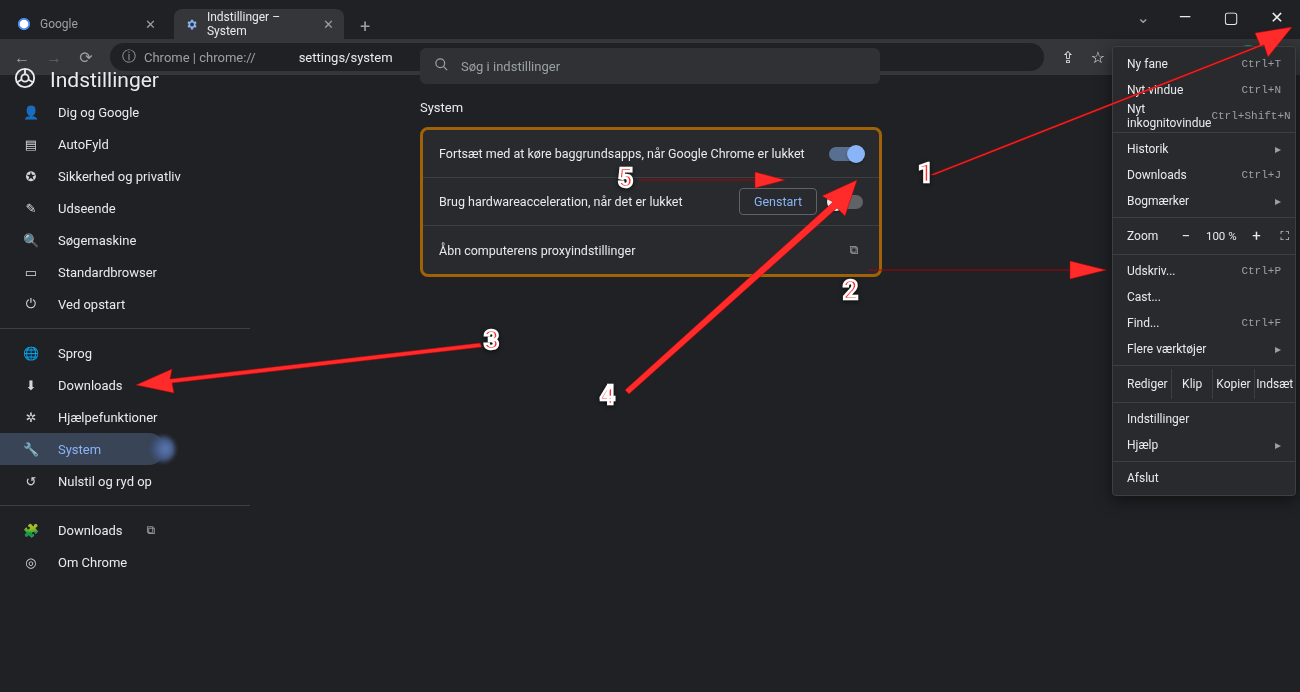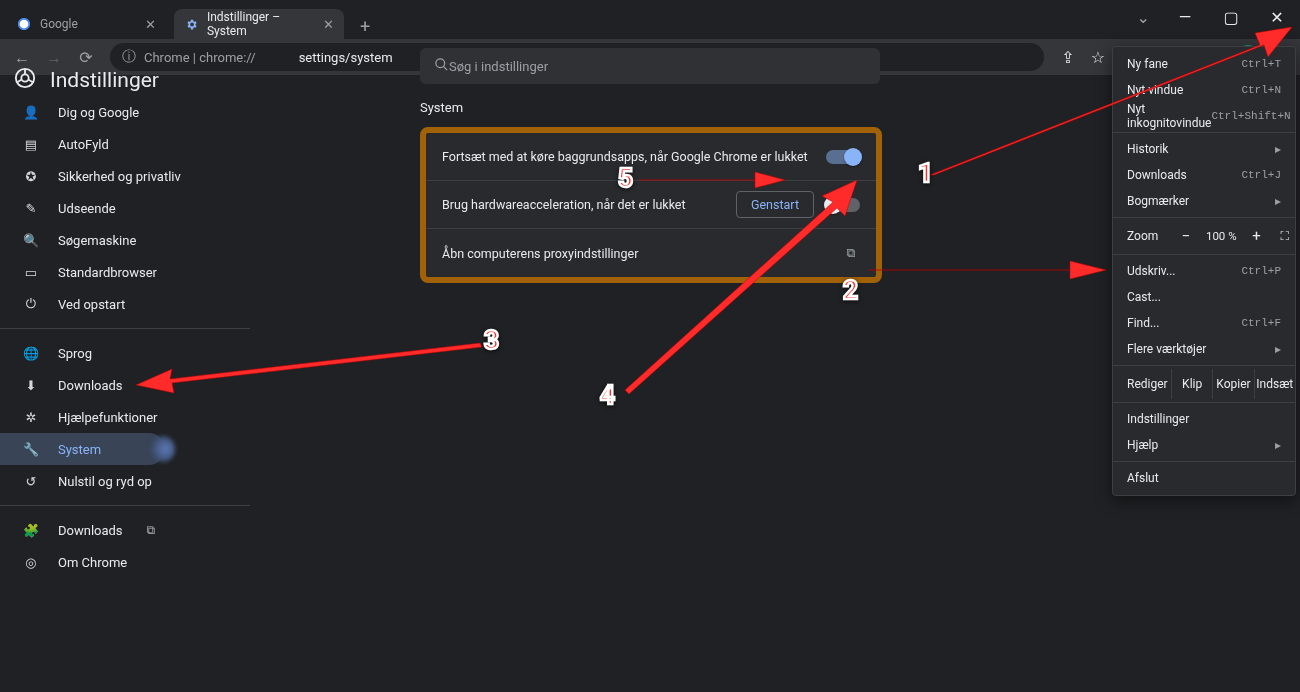--- a/index.html
+++ b/index.html
@@ -38,21 +38,21 @@
   .omnibox .urltext .dim{ color:#9aa0a6; }
   .omnibox .urltext .path{ color:#e8eaed;margin-left:43px; }
   .toolbar-right{ display:flex; align-items:center; gap:2px; }
   .toolbar-right .ico{ width:28px;height:28px;display:flex;align-items:center;justify-content:center;color:#e8eaed;border-radius:4px;}
   .avatar{ width:24px;height:24px;border-radius:50%;background:#1a9e6e;color:#fff;display:flex;align-items:center;justify-content:center;font-size:11px;font-weight:600;}
   .settings-title-row{ display:flex; align-items:center; gap:14px; height:56px;}
   .settings-title{ font-size:21px; color:#e8eaed;}
   .searchbox{
     position:absolute; top:48px; left:420px; width:460px; height:36px;
     background:#303134; border-radius:6px; display:flex; align-items:center;
-    padding:0 14px; gap:0; color:#9aa0a6; font-size:13px;
+    padding:0 14px; gap:12px; color:#9aa0a6; font-size:13px;
   }
   
   .sidebar{
     position:absolute; top:96px; left:0; width:250px; padding-top:0;
   }
   .side-item{
     height:32px; display:flex; align-items:center; gap:18px;
     padding-left:22px; font-size:13px; color:#e8eaed; border-radius:0 16px 16px 0;
     cursor:pointer;
   }
@@ -66,21 +66,21 @@
     border-radius:50%; filter:blur(2px);
   }
   .side-item .sico{ width:18px; text-align:center; color:inherit; opacity:.9;}
   .side-sep{ height:1px; background:#3c4043; margin:8px 0 8px 0; width:250px;}
   .side-item.ext .open{ margin-left:6px; font-size:12px; opacity:.7;}
   
   .main{
     position:absolute; top:100px; left:420px; width:462px;
   }
   .section-title{ font-size:13px; color:#e8eaed; margin-bottom:12px;}
-  .card{ background:#292a2d; border-radius:8px; overflow:hidden; border:6px solid #a16207;margin-top:10px;}
+  .card{ background:#292a2d; border-radius:8px; overflow:hidden; border:3px solid #a16207;margin-top:10px;}
   .row{
     min-height:48px; display:flex; align-items:center; padding:0 16px;
     font-size:12.5px; color:#e8eaed; border-bottom:1px solid #3c4043;
   }
   .row:last-child{ border-bottom:none;}
   .row .rowlabel{ flex:1; padding-right:10px;}
   .toggle{ width:34px;height:14px;background:#5f6368;border-radius:7px;position:relative;}
   .toggle .knob{ width:18px;height:18px;background:#e8eaed;border-radius:50%;position:absolute;top:-2px;left:-2px;box-shadow:0 1px 2px rgba(0,0,0,.4);}
   .toggle.on{ background:#8ab4f880;}
   .toggle.on .knob{ left:18px; background:#8ab4f8;}

